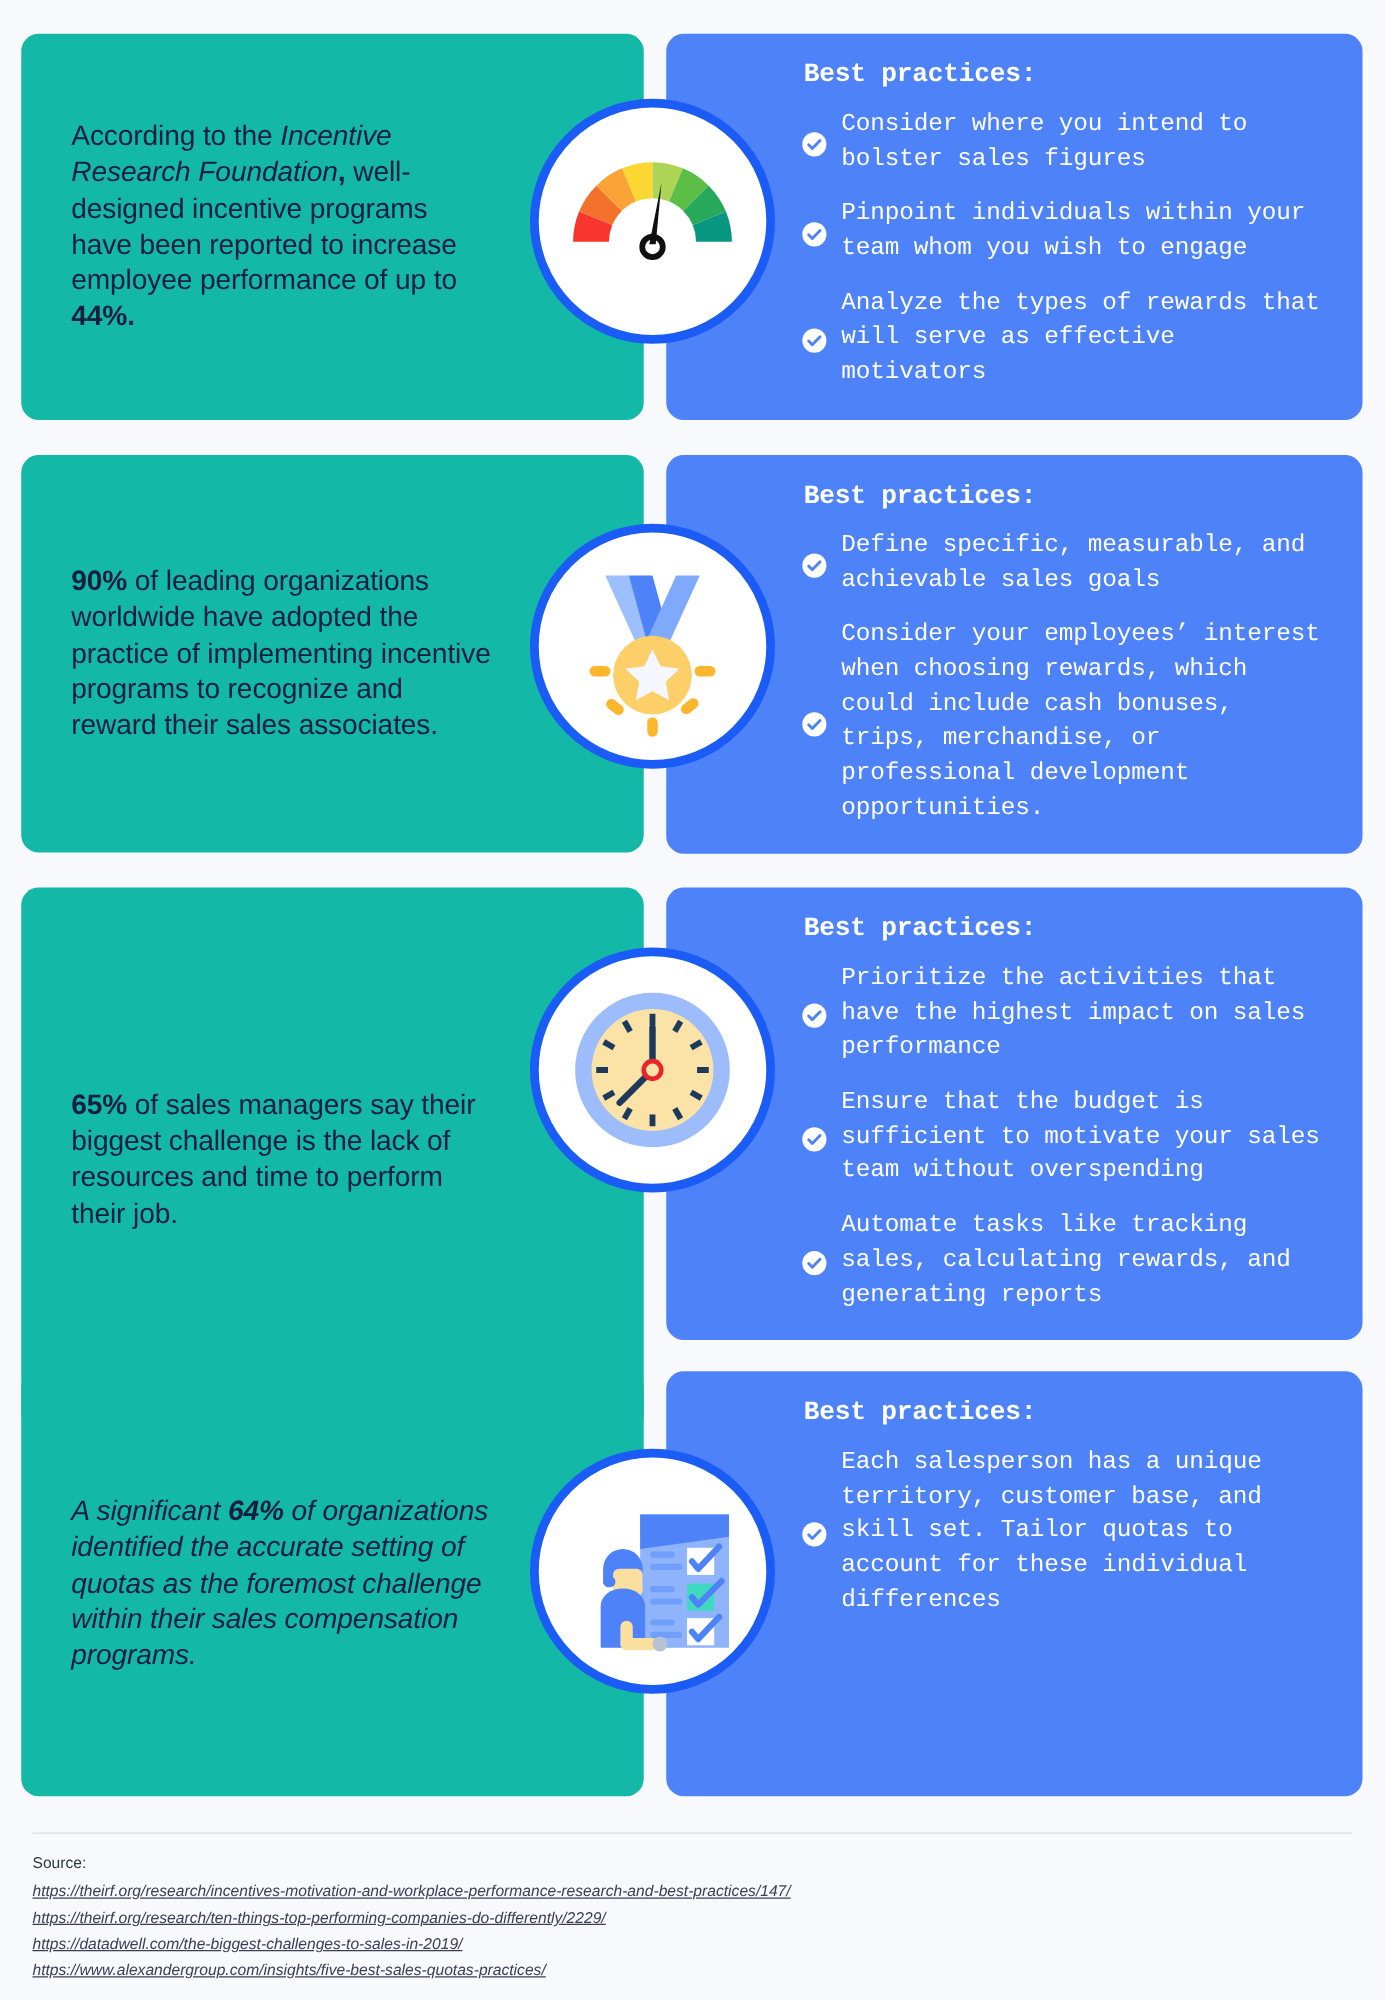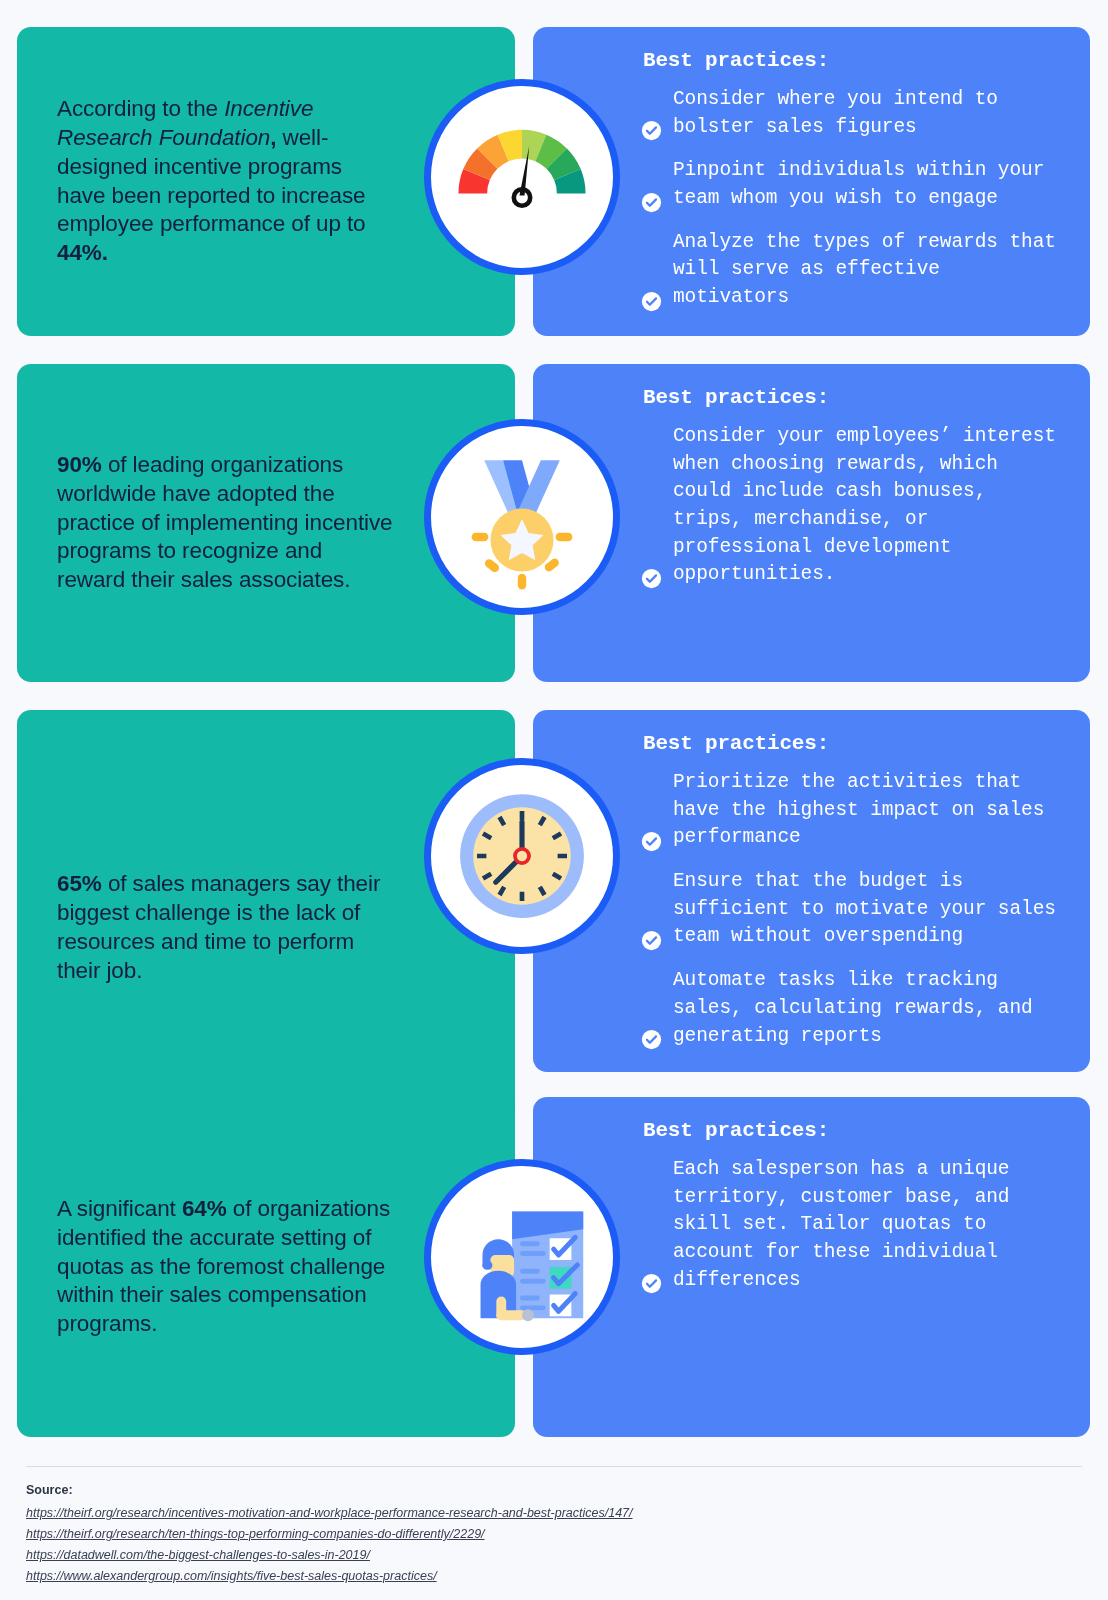--- a/index.html
+++ b/index.html
@@ -58,21 +58,21 @@
     color: #ffffff;
     font-size: 21px;
     font-weight: 700;
     letter-spacing: -0.2px;
     margin-bottom: 14px;
     margin-left: 2px;
   }
   .bp-list { list-style: none; }
   .bp-item {
     display: flex;
-    align-items: flex-end;
+    align-items: center;
     margin-bottom: 16px;
   }
   .bp-item:last-child { margin-bottom: 0; }
   .bp-check {
     flex: 0 0 auto;
     width: 21px;
     height: 21px;
     margin-right: 11px;
     margin-top: 4px;
   }
@@ -113,21 +113,21 @@
     top: 1466px;
     width: 1056px;
   }
   .footer-rule {
     height: 1px;
     background: #d7dce6;
     margin-bottom: 16px;
   }
   .footer-label {
     font-size: 12.5px;
-    font-weight: 700;
+    font-weight: 400;
     color: #2d3445;
     margin-bottom: 6px;
     font-family: "Liberation Sans", sans-serif;
   }
   .footer-link {
     display: block;
     font-size: 12.5px;
     font-style: italic;
     color: #3a4052;
     text-decoration: underline;
@@ -202,20 +202,29 @@
   </div>
 
   <div class="section" style="top:364px;">
     <div class="card-left" style="height:318px;">
       <div class="stat-text"><b>90%</b> of leading organizations worldwide have adopted the practice of implementing incentive programs to recognize and reward their sales associates.</div>
     </div>
 
     <div class="card-right" style="min-height:318px;">
       <div class="bp-title">Best practices:</div>
       <ul class="bp-list">
+        <li class="bp-item">
+          <span class="bp-check">
+            <svg viewBox="0 0 24 24" width="21" height="21">
+                <circle cx="12" cy="12" r="11" fill="#ffffff"></circle>
+                <path d="M6.8 12.3l3.3 3.4 7.1-7.3" fill="none" stroke="#4d82f8" stroke-width="2.6" stroke-linecap="round" stroke-linejoin="round"></path>
+              </svg>
+          </span>
+          <span class="bp-text">Define specific, measurable, and achievable sales goals</span>
+        </li>
         <li class="bp-item">
           <span class="bp-check">
             <svg viewBox="0 0 24 24" width="21" height="21">
                 <circle cx="12" cy="12" r="11" fill="#ffffff"></circle>
                 <path d="M6.8 12.3l3.3 3.4 7.1-7.3" fill="none" stroke="#4d82f8" stroke-width="2.6" stroke-linecap="round" stroke-linejoin="round"></path>
               </svg>
           </span>
           <span class="bp-text">Consider your employees’ interest when choosing rewards, which could include cash bonuses, trips, merchandise, or professional development opportunities.</span>
         </li>
       </ul>
@@ -303,21 +312,21 @@
           </g>
           <line x1="80" y1="80" x2="80" y2="44" stroke="#1d3a5c" stroke-width="5.5" stroke-linecap="round"></line>
           <line x1="80" y1="80" x2="52" y2="108" stroke="#1d3a5c" stroke-width="5.5" stroke-linecap="round"></line>
           <circle cx="80" cy="80" r="7.5" fill="#fbe3a8" stroke="#e8252a" stroke-width="4"></circle>
         </svg>
       </div>
     </div>
   </div>
 
   <div class="section" style="top:1097px;">
-    <div class="card-left" style="height:340px;">
+    <div class="card-left" style="height:340px;font-style:italic;">
       <div class="stat-text">A significant <b>64%</b> of organizations identified the accurate setting of quotas as the foremost challenge within their sales compensation programs.</div>
     </div>
 
     <div class="card-right" style="min-height:340px;">
       <div class="bp-title">Best practices:</div>
       <ul class="bp-list">
         <li class="bp-item">
           <span class="bp-check">
             <svg viewBox="0 0 24 24" width="21" height="21">
                 <circle cx="12" cy="12" r="11" fill="#ffffff"></circle>

